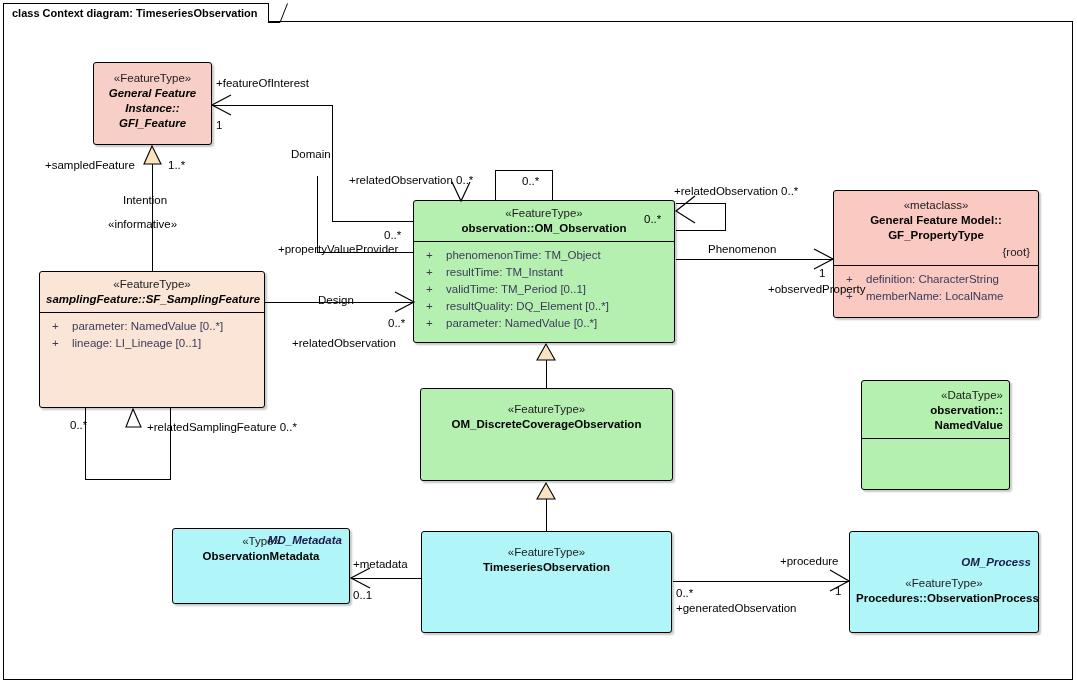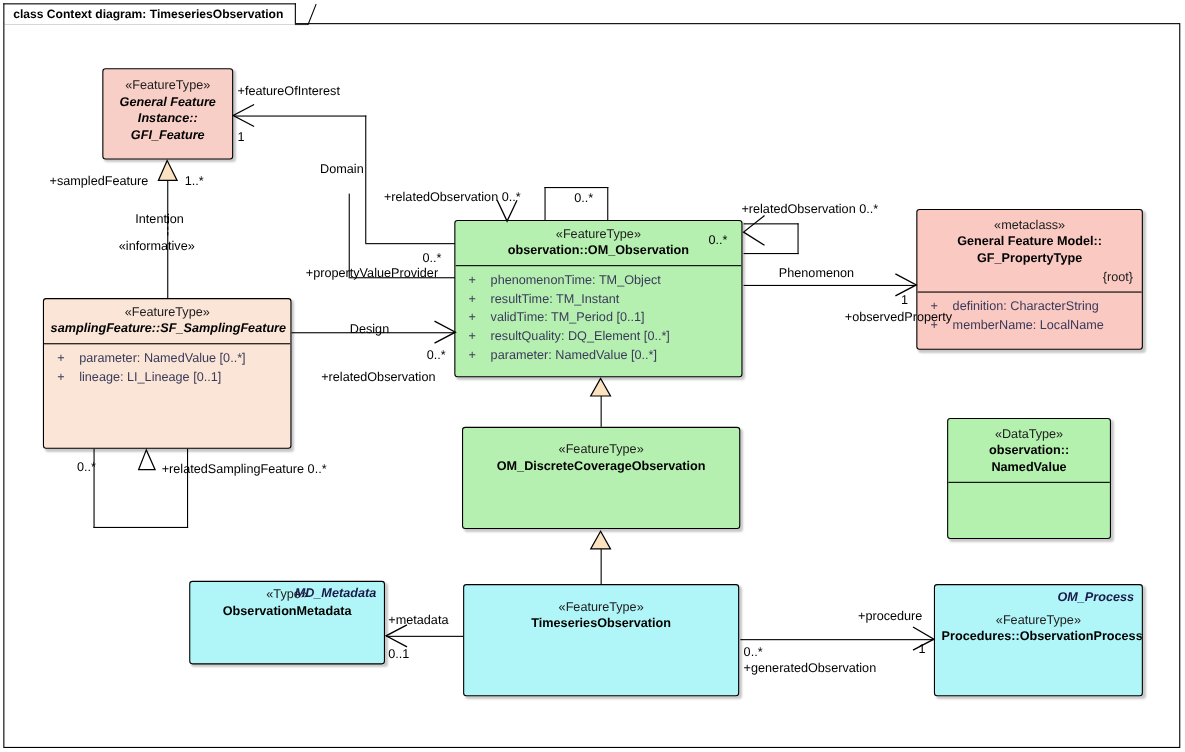--- a/index.html
+++ b/index.html
@@ -228,21 +228,21 @@
       <span class="rootmark">{root}</span>
     </div>
     <div class="divider"></div>
     <div class="attrs">
       <span class="attr"><span class="vis">+</span><span>definition: CharacterString</span></span>
       <span class="attr"><span class="vis">+</span><span>memberName: LocalName</span></span>
     </div>
   </div>
 
   <div class="umlbox fill-green2" style="left:861px; top:380px; width:149px; height:110px;">
-    <div class="head" style="padding-top:7px;">
+    <div class="head" style="padding-top:7px;text-align:right;">
       <span class="stereo">«DataType»</span>
       <span class="cname">observation::</span>
       <span class="cname">NamedValue</span>
     </div>
     <div class="divider"></div>
   </div>
 
   <div class="umlbox fill-green" style="left:420px; top:388px; width:253px; height:93px;">
     <div class="head" style="padding-top:13px;">
       <span class="stereo">«FeatureType»</span>
@@ -259,21 +259,21 @@
   </div>
 
   <div class="umlbox fill-cyan" style="left:421px; top:531px; width:251px; height:102px;">
     <div class="head" style="padding-top:13px;">
       <span class="stereo">«FeatureType»</span>
       <span class="cname">TimeseriesObservation</span>
     </div>
   </div>
 
   <div class="umlbox fill-cyan" style="left:849px; top:531px; width:190px; height:102px;">
-    <div class="head" style="position:relative; padding-top:5px;">
+    <div class="head" style="position:relative; padding-top:5px;margin-top:19px;">
       <span class="corner-name">OM_Process</span>
       <span class="stereo" style="margin-top:20px;">«FeatureType»</span>
       <span class="cname">Procedures::ObservationProcess</span>
     </div>
   </div>
 
   <div class="ln lnh" style="left:213px; top:105px; width:120px; height:1px;"></div>
   <div class="ln lnv" style="left:332px; top:105px; width:1px; height:116px;"></div>
   <div class="ln lnh" style="left:332px; top:221px; width:82px; height:1px;"></div>
 

